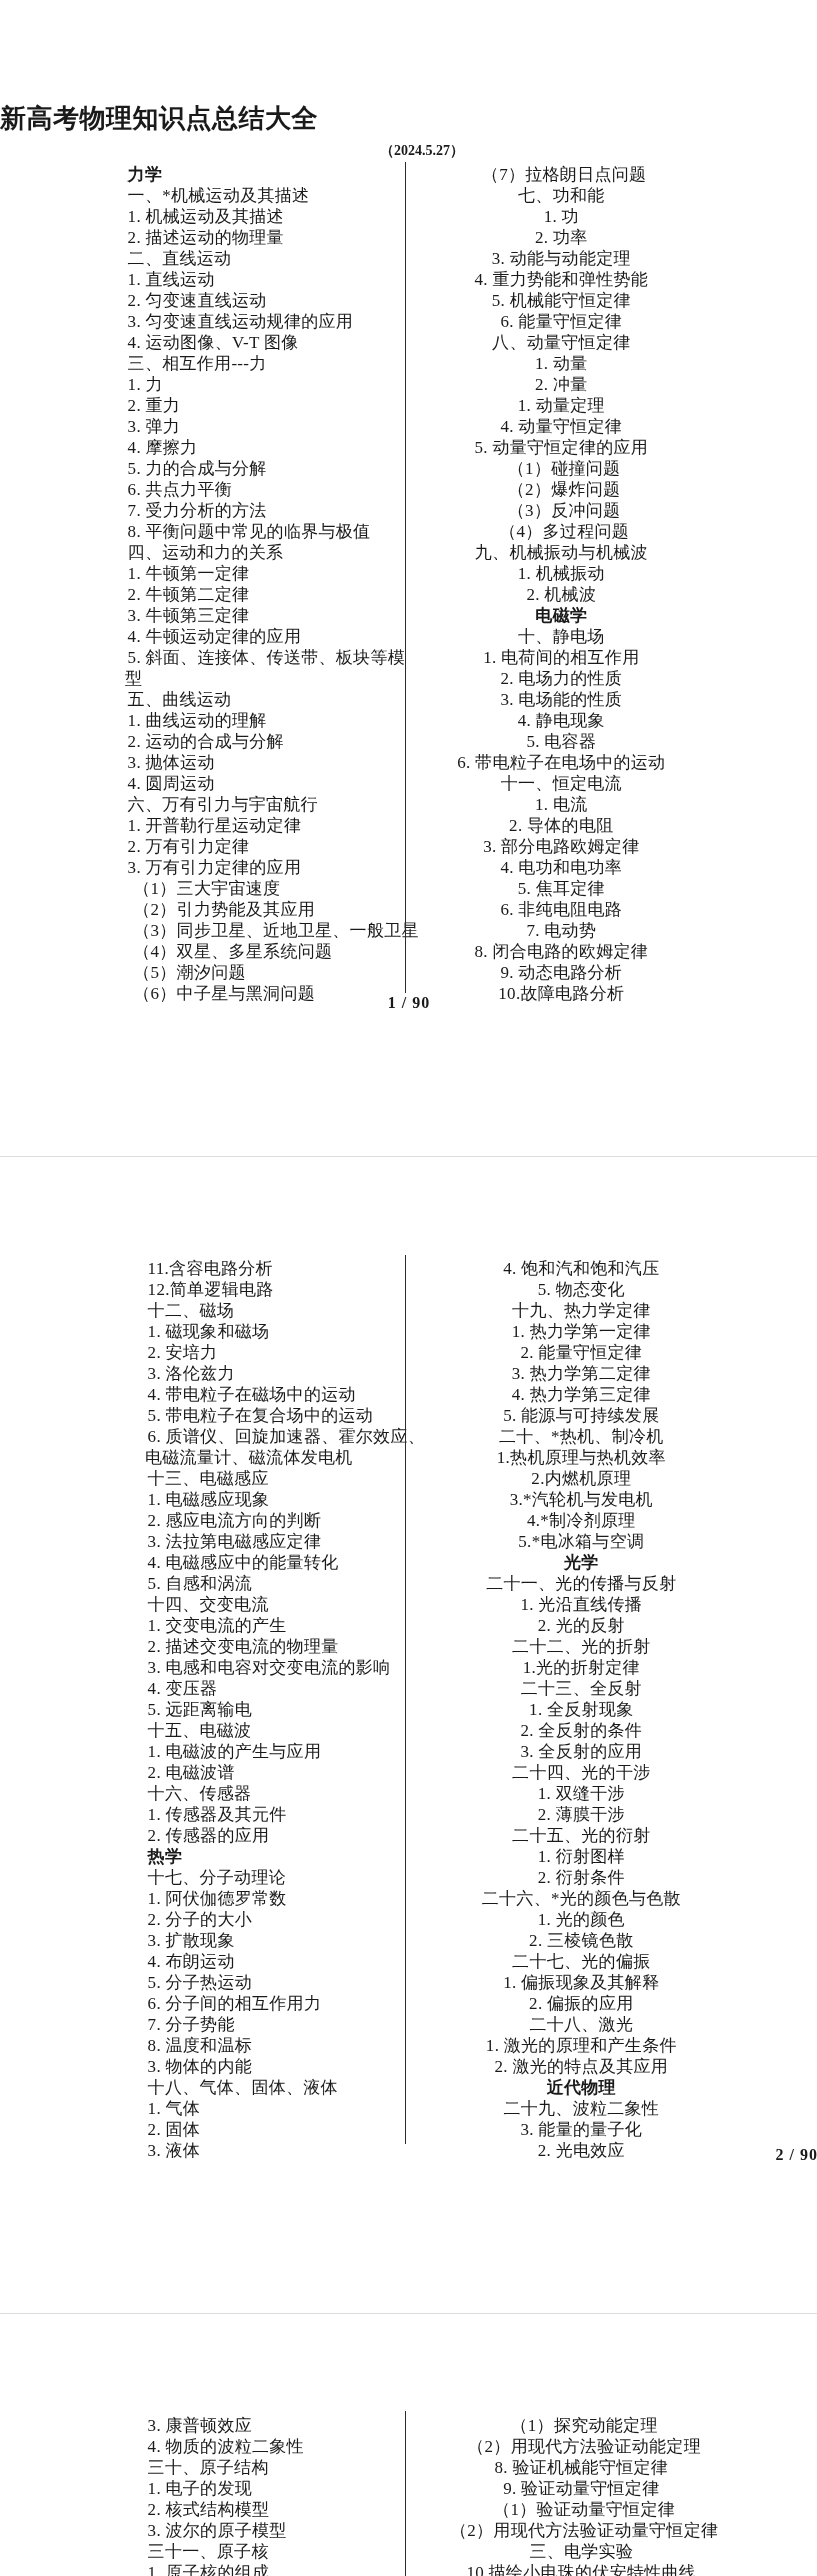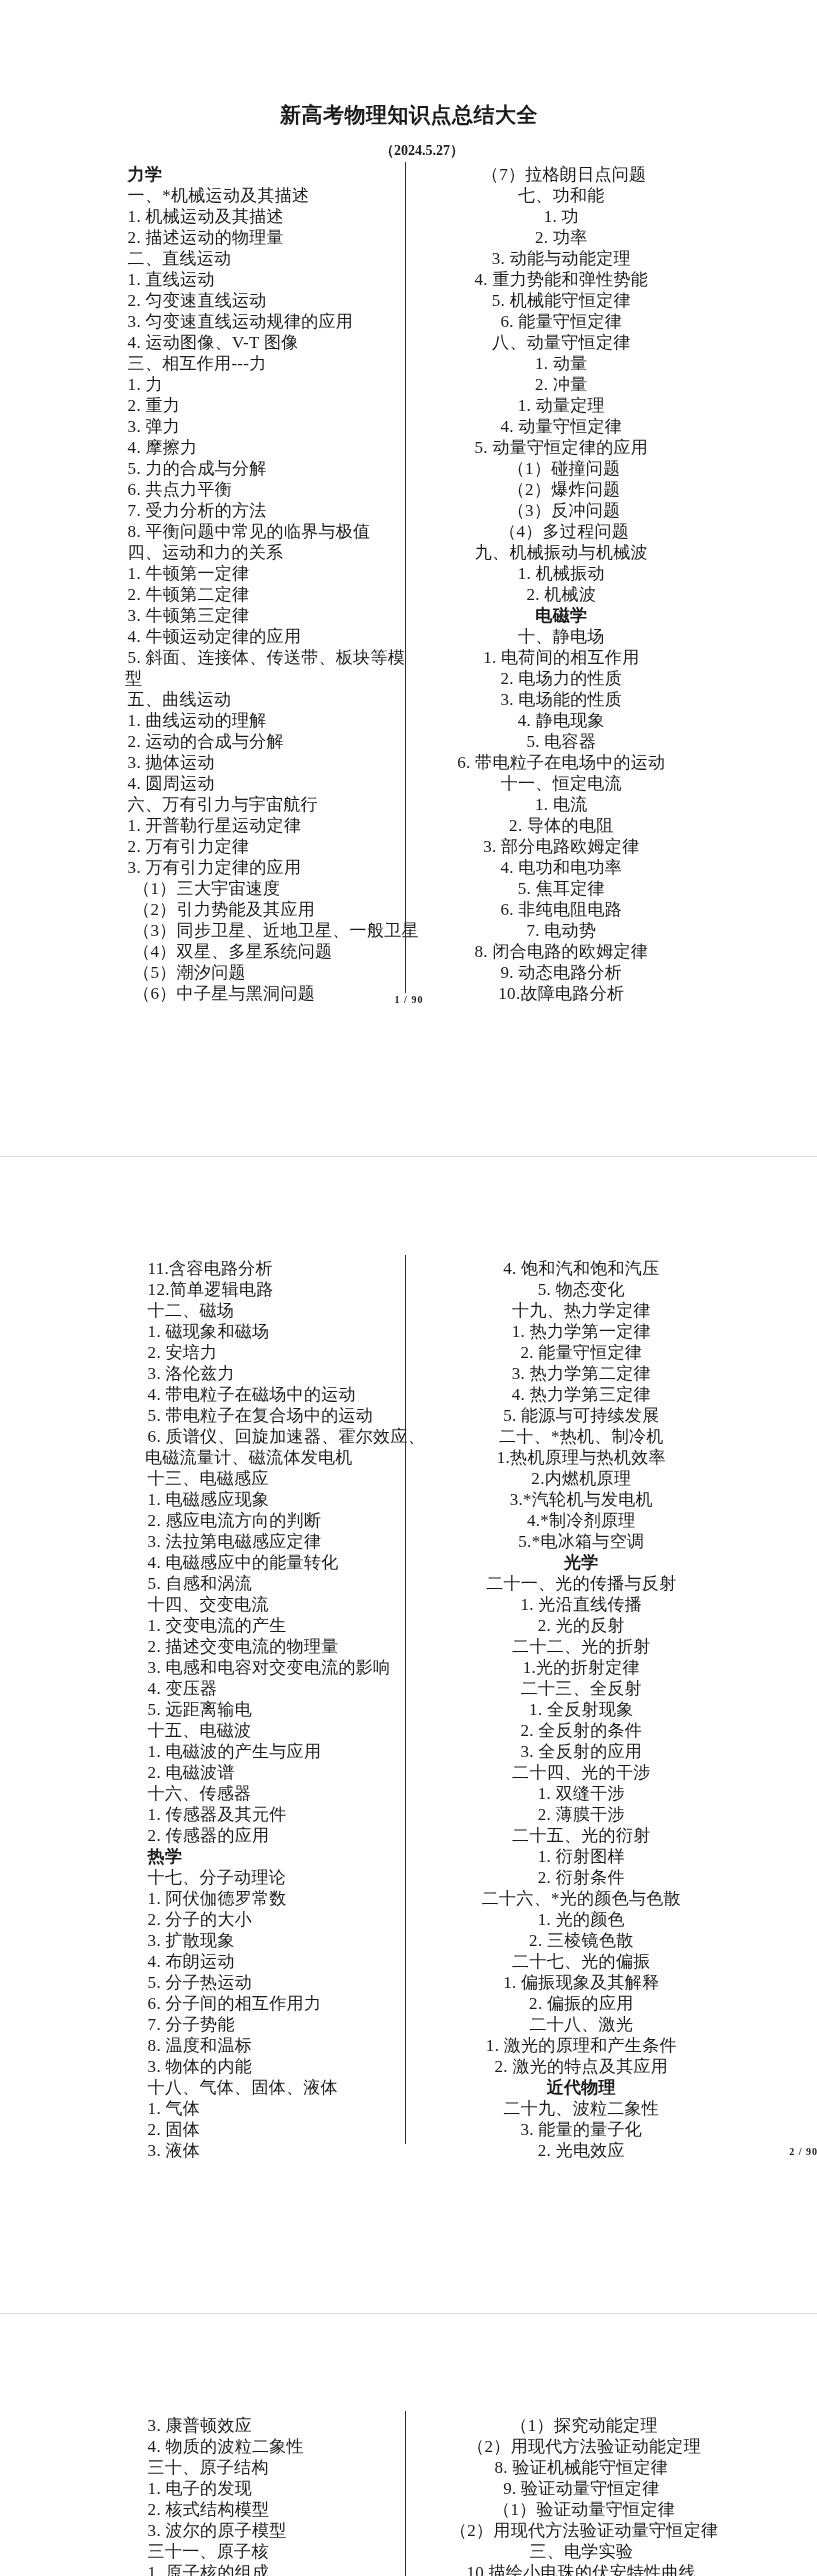--- a/index.html
+++ b/index.html
@@ -1,38 +1,38 @@
 <!DOCTYPE html>
 <html lang="zh" style="font-size:8.2px"><head>
 <meta charset="utf-8">
 <style>
   html, body { margin:0; padding:0; background:#ffffff; }
   body { width:818px; height:3468px; font-family:"Liberation Serif","DejaVu Serif",serif; color:#1a1a1a; }
   .canvas { position:relative; width:818px; height:3468px; background:#ffffff; }
   .page { position:relative; width:818px; height:1156px; background:#ffffff; overflow:hidden; }
   .page-sep { border-bottom:1.5px solid #dddddd; }
-  .doc-title { position:absolute; top:101px; left:0; width:100%; text-align:center;
-               font-size:21px; font-weight:700; letter-spacing:0.5px; margin:0; }
+  .doc-title { position:absolute; top:101px; left:0; width:100%; text-align:left;
+               font-size:26px; font-weight:700; letter-spacing:0.5px; margin:0; }
   .doc-date  { position:absolute; top:142px; left:0; width:100%; text-align:center;
                font-size:14px; font-weight:700;padding-left:13px; }
   .col { position:absolute; font-size:17px; line-height:21px; letter-spacing:0.3px; }
   .page-1 .col { top:164px; }
   .page-2 .col, .page-3 .col { top:101px;margin-left:20px; }
   .col-left  { left:125px; width:280px; }
   .col-right { left:421px; width:278px;text-align:center; }
   .line { white-space:nowrap; padding-left:2.6px; }
   .line.paren { padding-left:8.2px; }
   .line.wrap  { padding-left:0; }
   .line.bold  { font-weight:700; }
   .divider { position:absolute; left:405px; width:1px; background:#2b2b2b; }
   .page-1 .divider { top:162px; height:831px; }
   .page-2 .divider { top:98px; height:889px; }
   .page-3 .divider { top:97px; height:758px; }
   .footer { position:absolute; left:0; width:100%; text-align:center;
-            font-size:10px; font-weight:700; letter-spacing:1px; }
+            font-size:16px; font-weight:700; letter-spacing:1px; }
   .page-1 .footer { top:994px; }
   .page-2 .footer { top:989px;text-align:right; }
 </style>
 </head>
 <body>
 
 <div class="canvas">
 
   <section class="page page-1 page-sep">
     <h1 class="doc-title">新高考物理知识点总结大全</h1>

